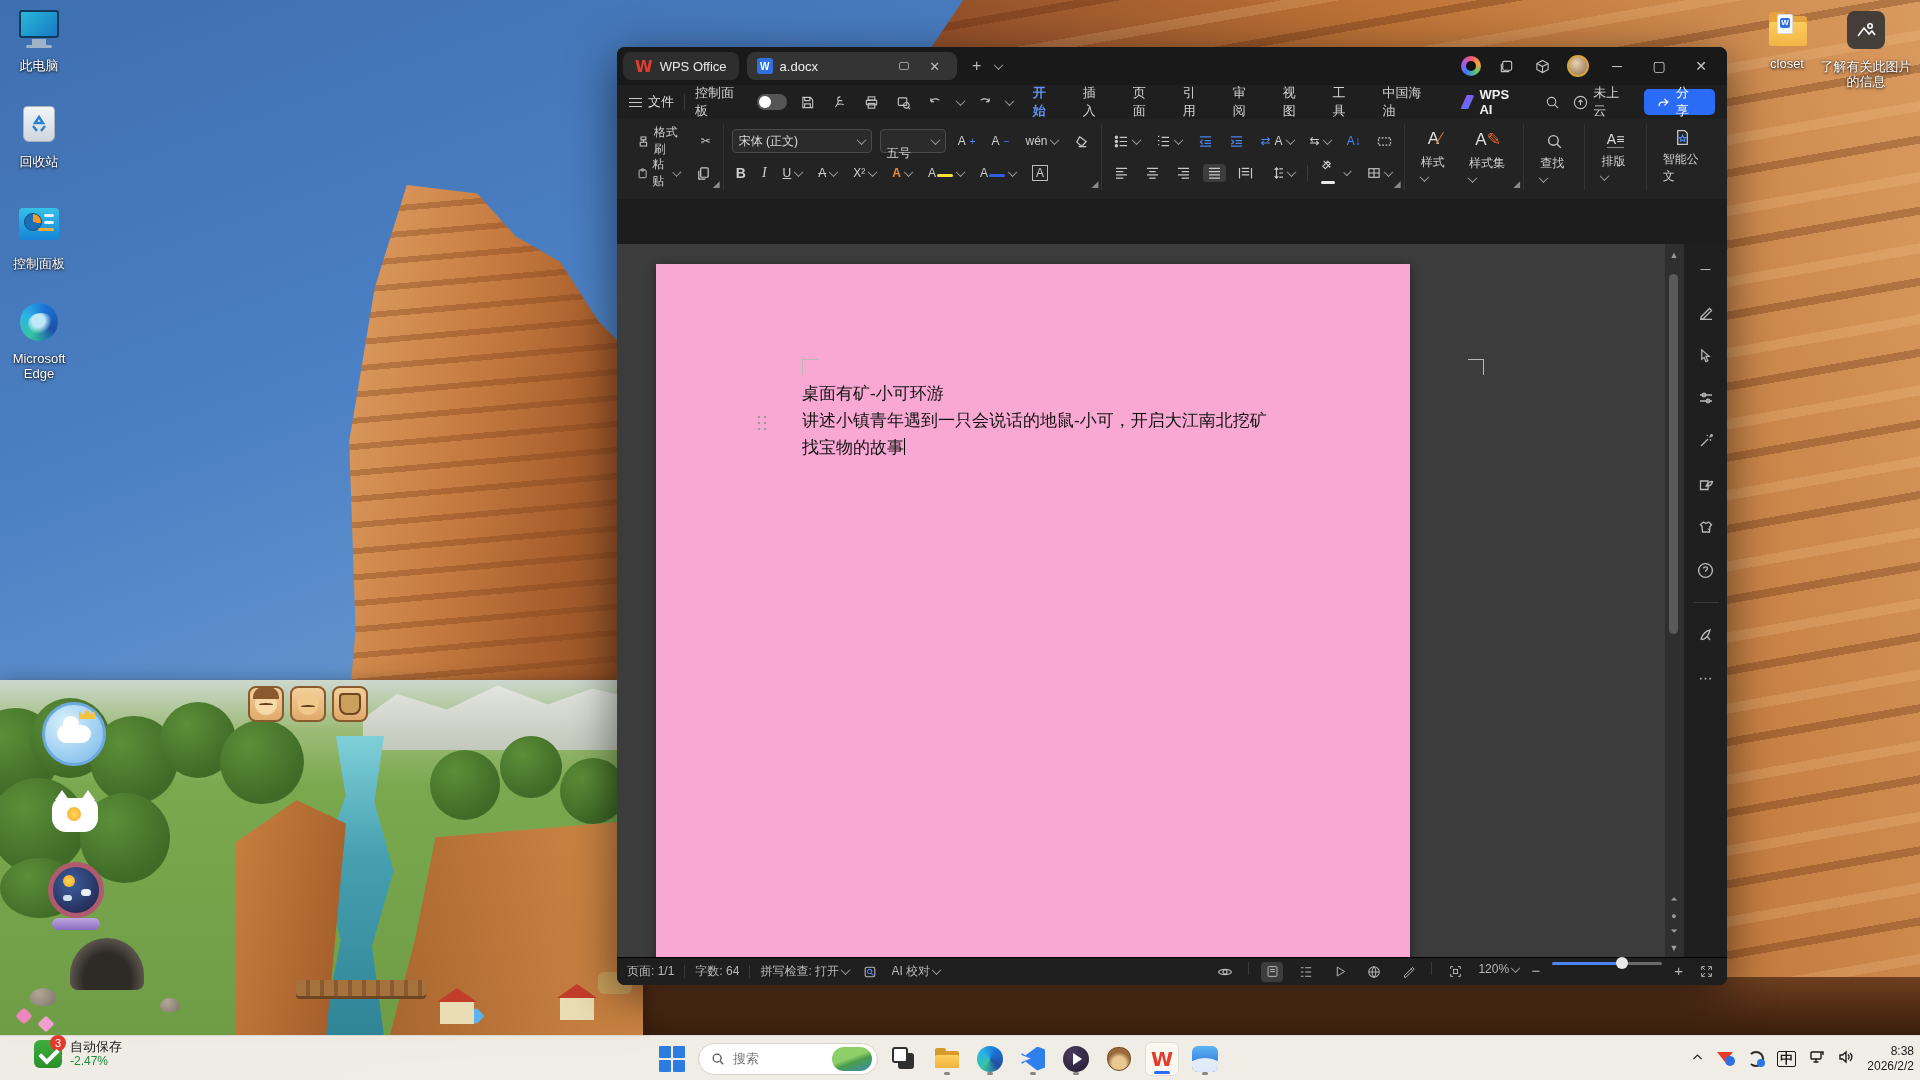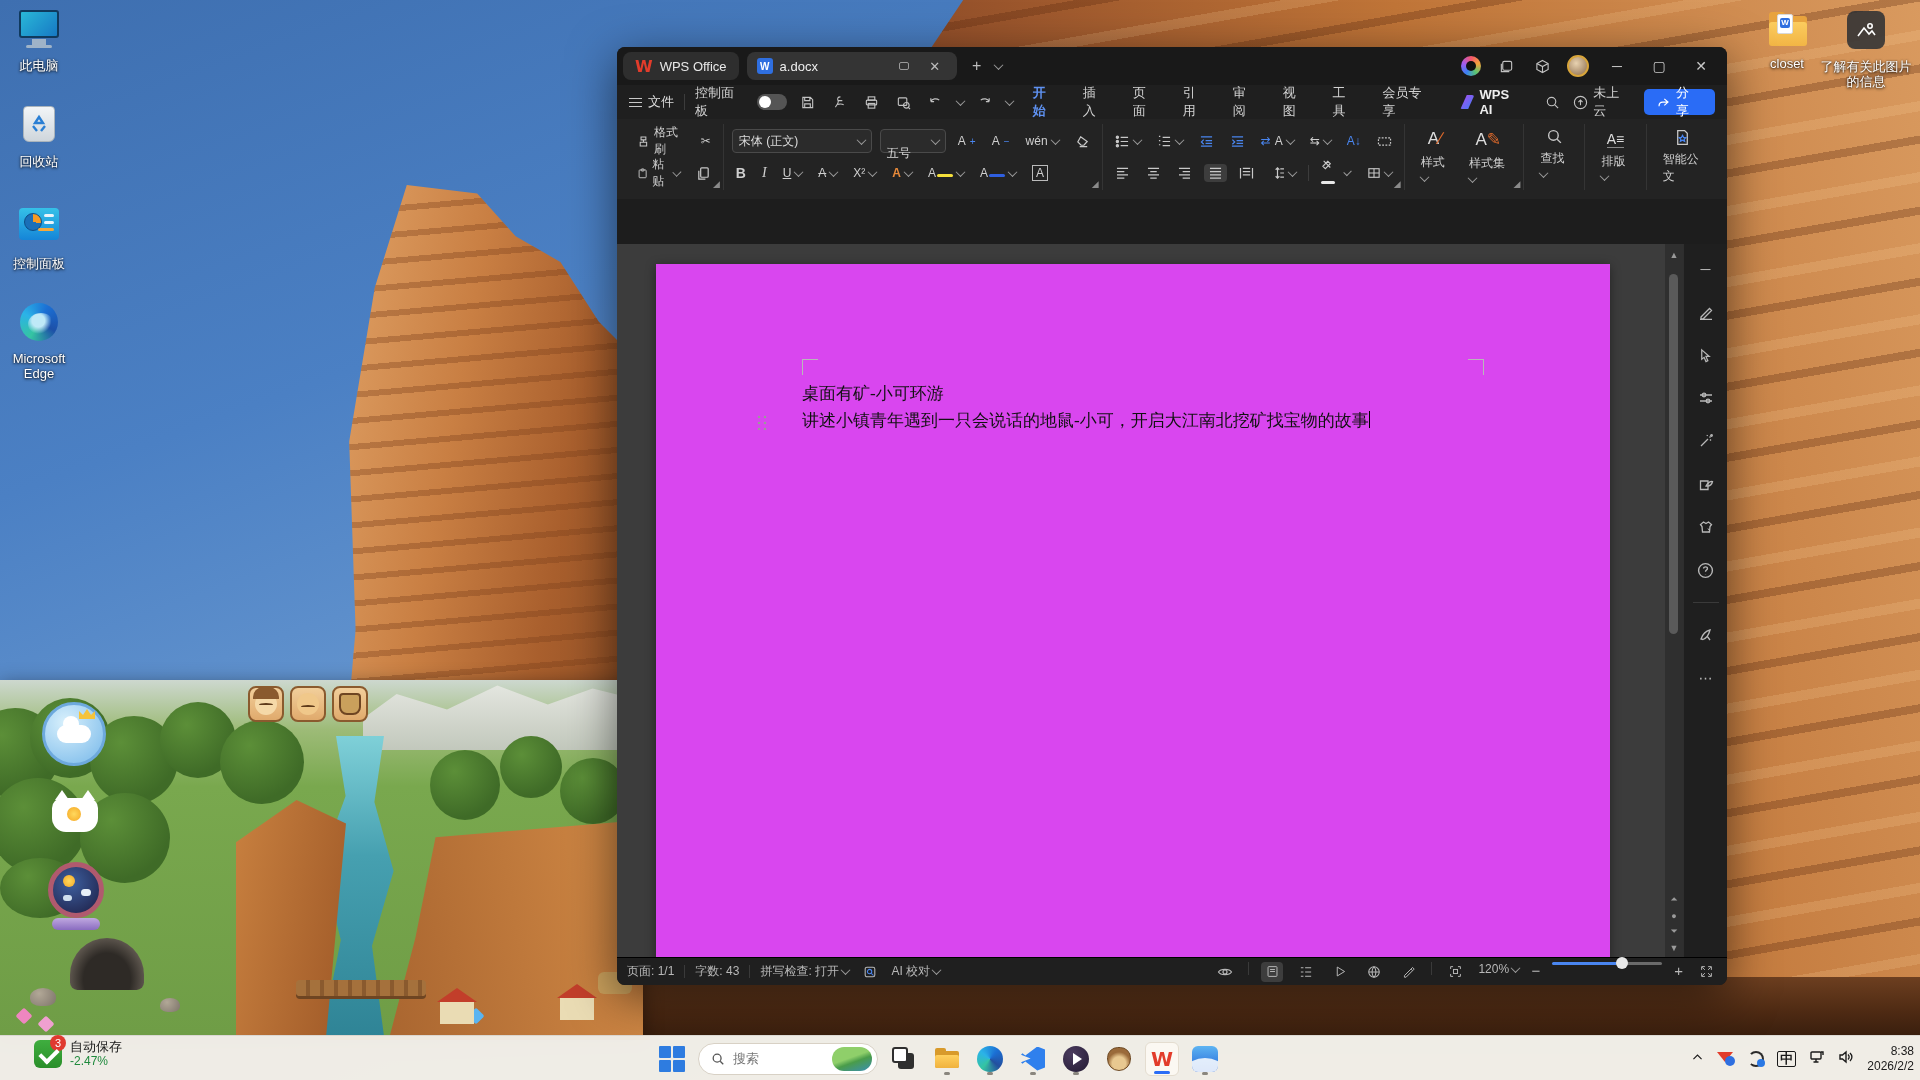--- a/index.html
+++ b/index.html
@@ -116,21 +116,21 @@
   .rbtn.sel { background:#3d3d3d; }
   .rbtn svg{stroke:#c8c8c8;fill:none;stroke-width:1.3;}
   .bigbtn { display:flex; flex-direction:column; align-items:center; justify-content:center; color:#cfcfcf; font-size:12px; gap:5px; padding:2px 8px; }
   .selbox { background:#2b2b2b; border:1px solid #4a4a4a; border-radius:4px; height:24px; display:flex; align-items:center; padding:0 6px; gap:6px; font-size:12px; color:#ddd; }
   .glyphB{font-weight:bold;font-size:14px;} .glyphI{font-style:italic;font-family:"Liberation Serif",serif;font-size:14px;}
   .ubar{display:inline-block;width:16px;height:3px;border-radius:2px;margin-left:1px;}
   .launch{position:absolute;right:3px;bottom:1px;color:#8a8a8a;font-size:9px;}
 
   .workarea { position:absolute; left:0; top:197px; bottom:28px; right:0; display:flex; background:#3c3c3c; }
   .docscroll { flex:1; position:relative; overflow:hidden; }
-  .page { position:absolute; left:39px; top:20px; width:954px; height:736px; background:#d946ef; box-shadow:0 2px 10px rgba(0,0,0,.4); }
+  .page { position:absolute; left:39px; top:20px; width:754px; height:736px; background:#f9a8d4; box-shadow:0 2px 10px rgba(0,0,0,.4); }
   .mark { position:absolute; width:16px; height:16px; }
   .mark.tl { left:146px; top:95px; border-left:1px solid #b8b8b8; border-top:1px solid #b8b8b8; }
   .mark.tr { left:812px; top:95px; border-right:1px solid #b8b8b8; border-top:1px solid #b8b8b8; }
   .doctext { position:absolute; left:146px; top:116px; right:136px; font-family:"Liberation Serif","DejaVu Serif",serif; font-size:17px; line-height:27px; color:#111; }
   .caret { display:inline-block; width:1.4px; height:17px; background:#000; vertical-align:-2px; }
   .draghandle { position:absolute; left:100px; top:150px; width:12px; height:16px;
     background:radial-gradient(circle,#9a9a9a 1.4px,transparent 1.6px); background-size:6px 6px; }
   .scrollcol { width:18px; background:#2f2f2f; position:relative; }
   .scrollcol .thumb { position:absolute; left:4px; top:30px; width:9px; height:360px; border-radius:5px; background:#5a5a5a; }
   .scrollcol .sc { position:absolute; left:0; width:18px; text-align:center; color:#9a9a9a; font-size:9px; }
@@ -401,21 +401,21 @@
       </span>
     <span class="chev"></span>
     <div class="mtabs">
       <span class="mtab active">开始</span>
       <span class="mtab">插入</span>
       <span class="mtab">页面</span>
       <span class="mtab">引用</span>
       <span class="mtab">审阅</span>
       <span class="mtab">视图</span>
       <span class="mtab">工具</span>
-      <span class="mtab">会员专享</span>
+      <span class="mtab">中国海油</span>
     </div>
     <div class="wpsai" style="margin-left:14px;">
       <span class="spark"></span>
       <span>WPS AI</span>
     </div>
     <span class="qico" style="margin-left:6px;">
         <svg width="15" height="15" viewBox="0 0 16 16">
           <circle cx="7" cy="7" r="4.5"></circle>
           <path d="M10.5 10.5 L14 14"></path>
         </svg>
@@ -613,21 +613,21 @@
         <span style="font-size:17px;color:#ddd;">A<span style="color:#e06a2b;">∕</span></span>
         <span><span>样式</span> <span class="chev"></span></span>
       </span>
       <span class="bigbtn">
         <span style="font-size:17px;color:#ddd;">A<span style="color:#e06a2b;">✎</span></span>
         <span><span>样式集</span> <span class="chev"></span></span>
       </span>
       <span class="launch">◢</span>
     </div>
 
-    <div class="rgroup" style="flex-direction:row;align-items:flex-start;font-family:Liberation Serif, serif;">
+    <div class="rgroup" style="flex-direction:row;align-items:flex-end;">
       <span class="bigbtn">
         <svg width="17" height="17" viewBox="0 0 16 16" style="stroke:#c8c8c8;fill:none;stroke-width:1.3;">
             <circle cx="7" cy="7" r="4.5"></circle>
             <path d="M10.5 10.5 L14 14"></path>
           </svg>
         <span><span>查找</span> <span class="chev"></span></span>
       </span>
     </div>
     <div class="rgroup" style="flex-direction:row;align-items:center;">
       <span class="bigbtn">
@@ -716,21 +716,21 @@
             <path d="M3 12 C5 6 8 4 12 3 C11 7 9 11 5 12.5 Z M9 9 L12 13"></path>
           </svg>
         </span>
       <span class="sideico">⋯</span>
     </div>
   </div>
 
   <div class="statusbar">
     <span>页面: 1/1</span>
     <span class="sb-sep"></span>
-    <span>字数: 43</span>
+    <span>字数: 64</span>
     <span class="sb-sep"></span>
     <span><span>拼写检查: 打开</span> <span class="chev"></span></span>
     <span class="sbico">
         <svg width="14" height="14" viewBox="0 0 16 16">
           <rect x="2.5" y="2.5" width="11" height="11" rx="2"></rect>
           <circle cx="7.5" cy="7.5" r="2.5" stroke="#4a86f0"></circle>
           <path d="M9.5 9.5 L12 12" stroke="#4a86f0"></path>
         </svg>
       </span>
     <span><span>AI 校对</span> <span class="chev"></span></span>

